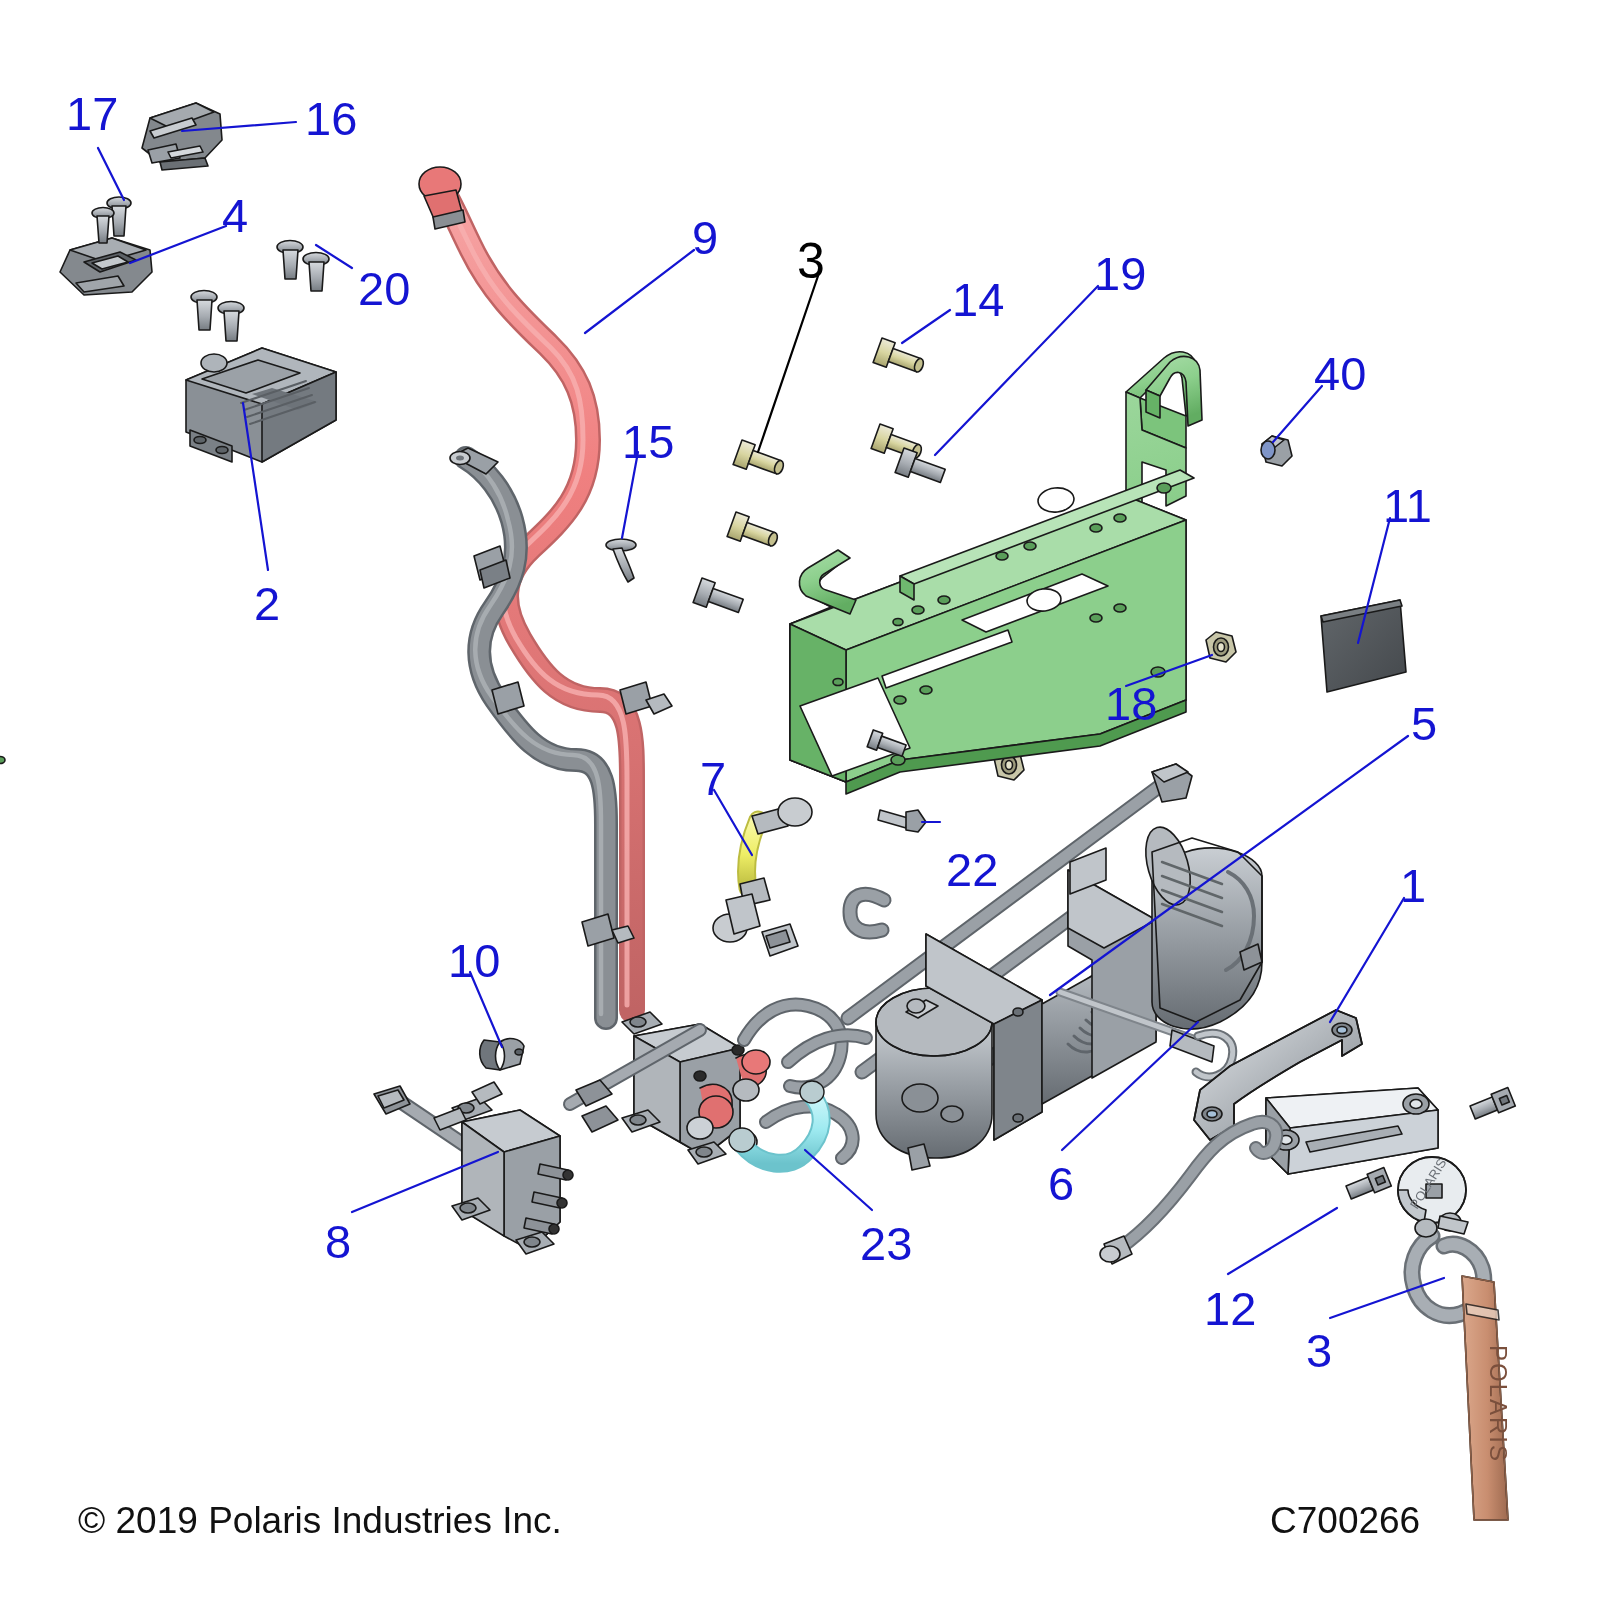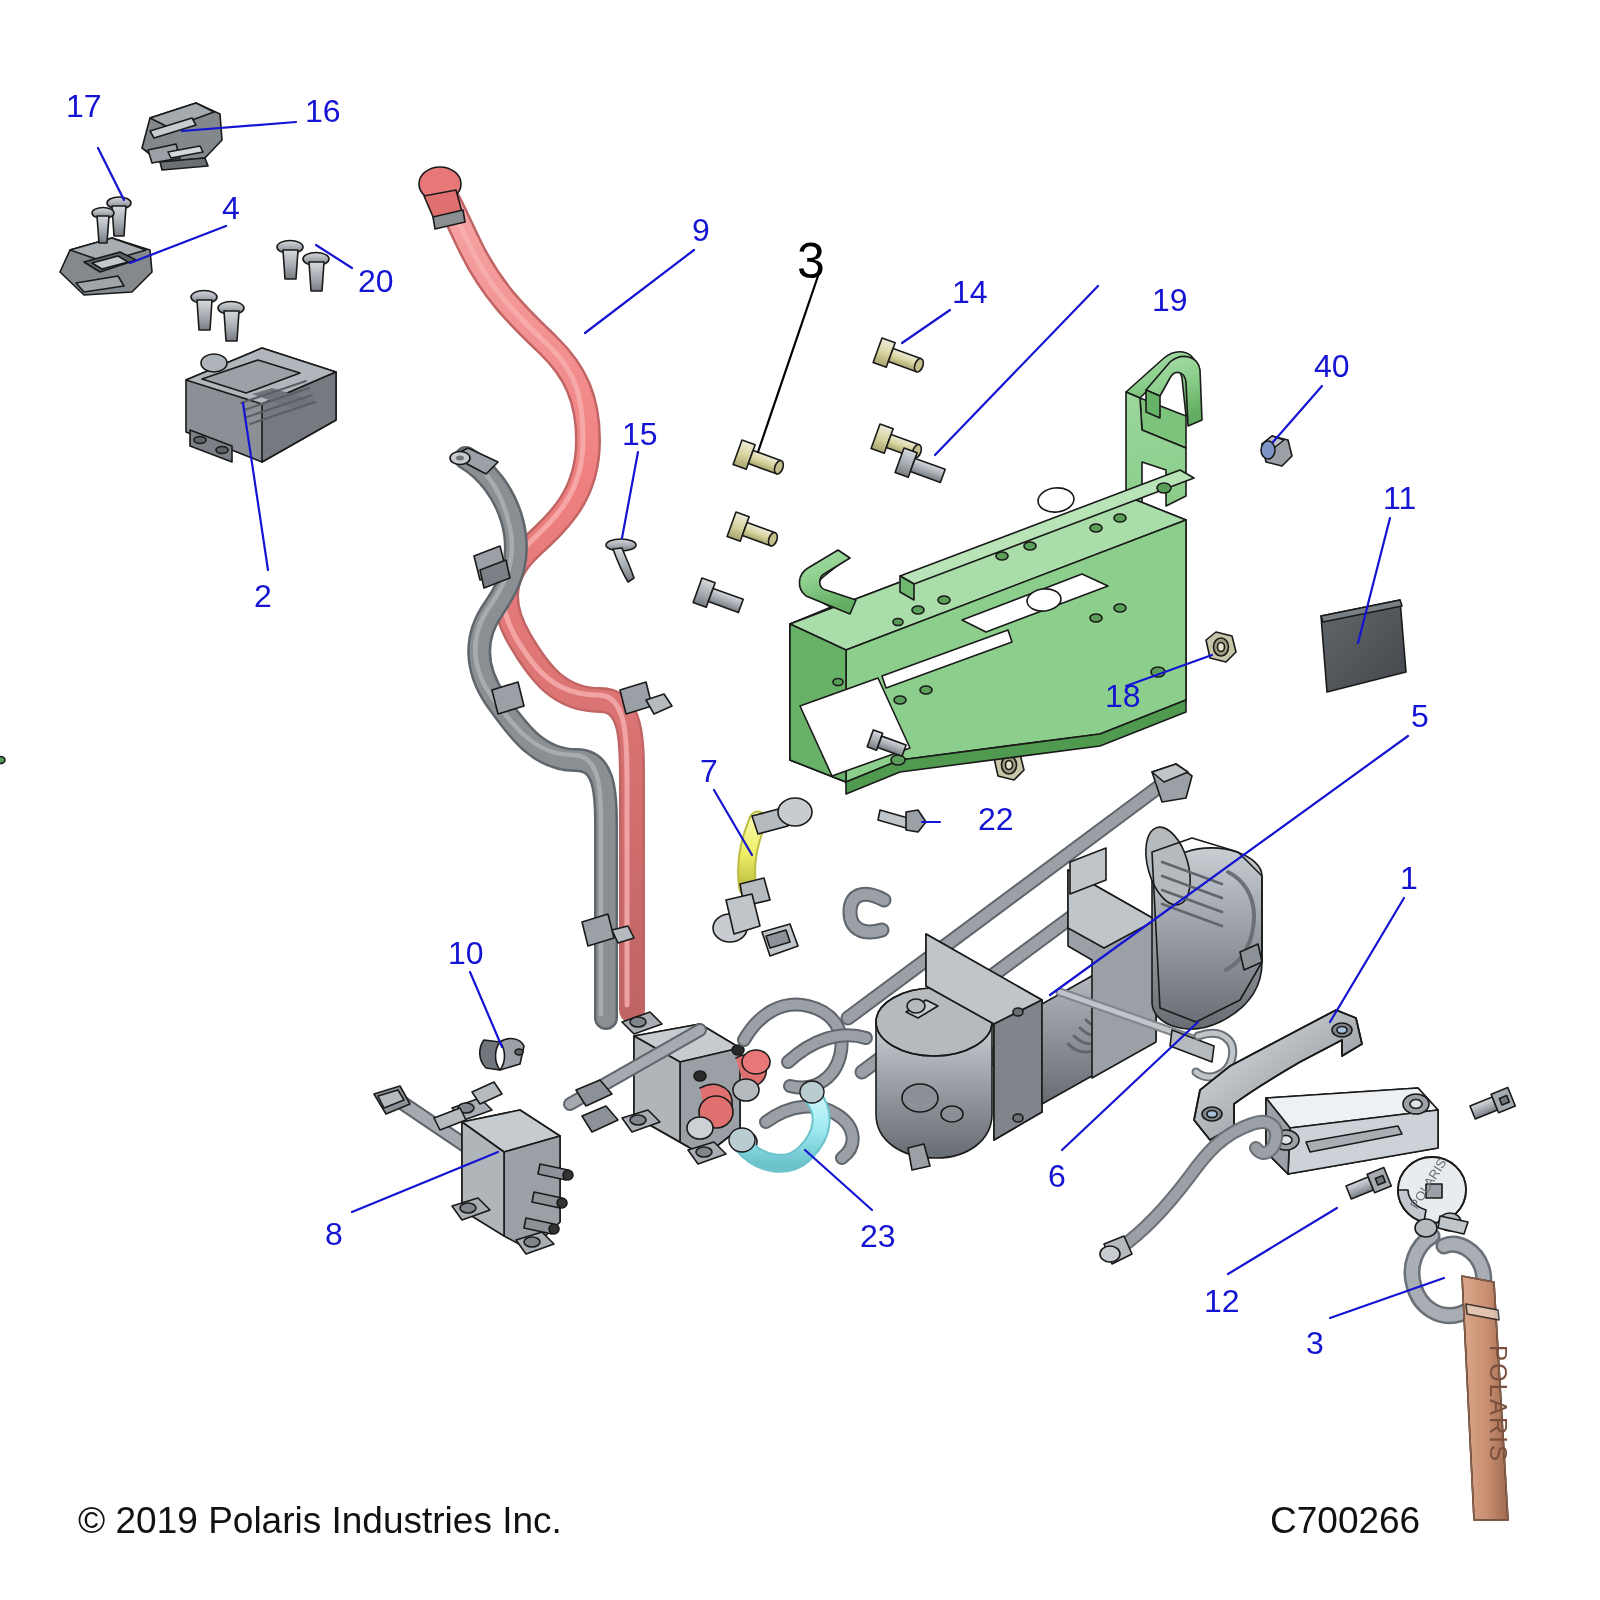--- a/index.html
+++ b/index.html
@@ -3,21 +3,21 @@
 <meta charset="utf-8">
 <style>
   html,body{margin:0;padding:0;background:#ffffff;}
   body{font-family:"Liberation Sans", sans-serif;}
   #sheet{
     position:relative;width:1600px;height:1600px;background:#fff;overflow:hidden;
   }
   #artwork{position:absolute;inset:0;}
   .callout{
     position:absolute;color:#1414d2;font-family:"Liberation Sans",sans-serif;
-    font-size:32px;font-weight:400;line-height:1;letter-spacing:0px;white-space:nowrap;
+    font-size:47px;font-weight:400;line-height:1;letter-spacing:0px;white-space:nowrap;
   }
   .callout.black{color:#000000;font-size:50px;}
   .footer{
     position:absolute;font-family:"Liberation Sans",sans-serif;color:#111;
     font-size:37px;white-space:nowrap;
   }
   #copyright{left:78px;top:1500px;}
   #partno{left:1270px;top:1500px;}
 </style>
 </head>
@@ -602,26 +602,26 @@
   <div id="callout-layer">
       <div class="callout" style="left: 66px; top: 90px;">17</div>
       <div class="callout" style="left: 305px; top: 95px;">16</div>
       <div class="callout" style="left: 222px; top: 192px;">4</div>
       <div class="callout" style="left: 358px; top: 265px;">20</div>
       <div class="callout" style="left: 254px; top: 580px;">2</div>
       <div class="callout" style="left: 692px; top: 214px;">9</div>
       <div class="callout black" style="left: 797px; top: 236px;">3</div>
       <div class="callout" style="left: 622px; top: 418px;">15</div>
       <div class="callout" style="left: 952px; top: 276px;">14</div>
-      <div class="callout" style="left: 1152px; top: 250px; margin-top: 34px;">19</div>
+      <div class="callout" style="left: 1094px; top: 250px;">19</div>
       <div class="callout" style="left: 1314px; top: 350px;">40</div>
       <div class="callout" style="left: 1383px; top: 482px;">11</div>
       <div class="callout" style="left: 1105px; top: 680px;">18</div>
       <div class="callout" style="left: 700px; top: 755px;">7</div>
-      <div class="callout" style="left: 946px; top: 803px; margin-left: 32px;">22</div>
+      <div class="callout" style="left: 946px; top: 846px;">22</div>
       <div class="callout" style="left: 1411px; top: 700px;">5</div>
       <div class="callout" style="left: 1400px; top: 862px;">1</div>
       <div class="callout" style="left: 448px; top: 937px;">10</div>
       <div class="callout" style="left: 1048px; top: 1160px;">6</div>
       <div class="callout" style="left: 860px; top: 1220px;">23</div>
       <div class="callout" style="left: 325px; top: 1218px;">8</div>
       <div class="callout" style="left: 1204px; top: 1285px;">12</div>
       <div class="callout" style="left: 1306px; top: 1327px;">3</div>
     </div>
 

